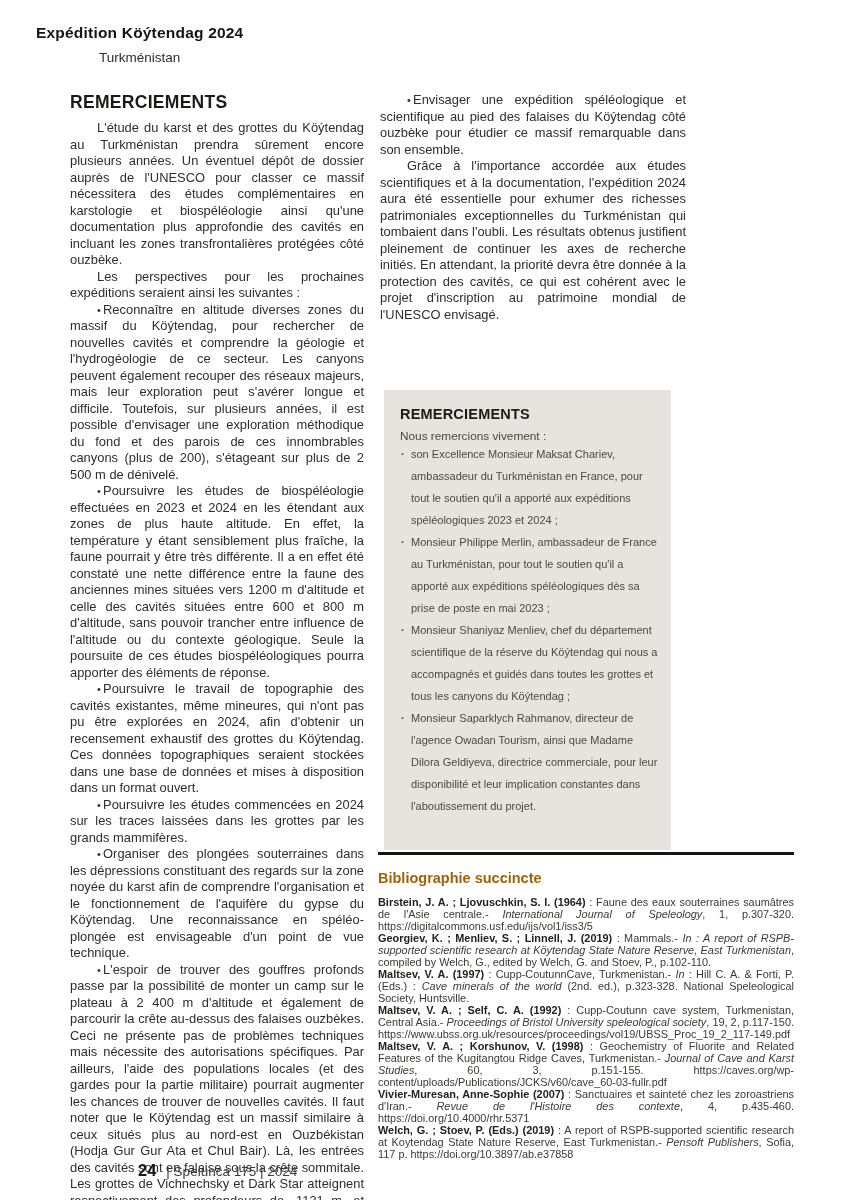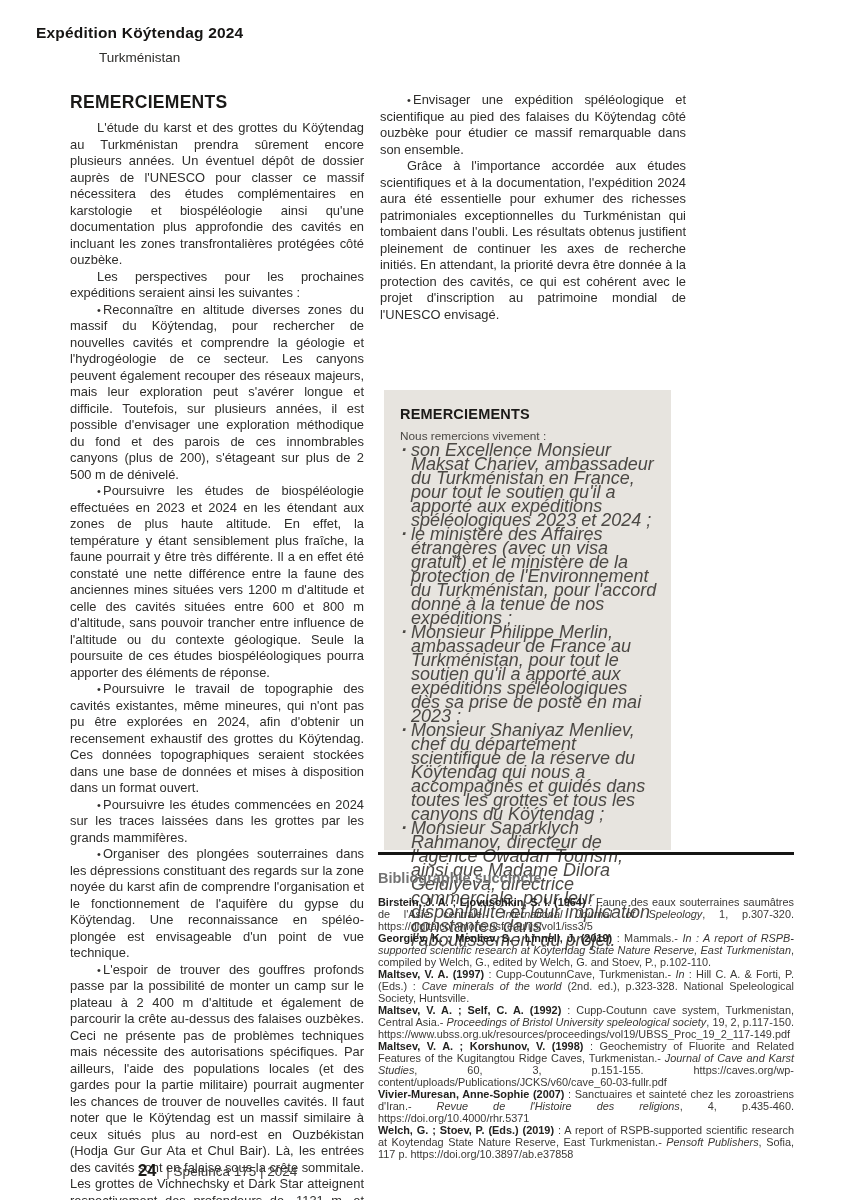--- a/index.html
+++ b/index.html
@@ -21,26 +21,26 @@
   .body-p.space-before{}
   .bullet{font-size:11px;}
   
   .ack-box{
     position:absolute;left:4px;top:298px;width:287px;height:460px;
     background:#e7e4df;box-sizing:border-box;padding:16px 12px 0 16px;
   }
   .ack-title{font-size:14.5px;font-weight:bold;color:#1b1a18;margin:0 0 8px 0;letter-spacing:.2px;}
   .ack-intro{margin:0;font-size:11.8px;line-height:13.4px;color:#4b4844;}
   .ack-list{margin:0;padding:0;list-style:none;}
-  .ack-list li{position:relative;padding-left:11px;font-size:18px;line-height:14px;color:#4b4844;font-style:italic;}
+  .ack-list li{position:relative;padding-left:11px;font-size:11px;line-height:22px;color:#4b4844;}
   .ack-list li::before{content:"\00B7";position:absolute;left:1px;top:0;font-weight:bold;color:#4b4844;}
   
   .biblio{position:absolute;left:378px;top:852px;width:416px;}
   .biblio-rule{height:3px;background:#161514;margin:0 0 15px 0;}
-  .biblio-title{font-size:14.5px;font-weight:bold;color:#737373;margin:7px 0 10px 0;}
+  .biblio-title{font-size:14.5px;font-weight:bold;color:#a16207;margin:7px 0 10px 0;}
   .bib-entry{margin:0;font-size:10.9px;line-height:12px;text-align:justify;overflow-wrap:anywhere;color:#3b3936;}
   .bib-entry .b{font-weight:bold;color:#232220;}
   .bib-entry .i{font-style:italic;}
   
   .ftr{position:absolute;left:138px;top:1142px;display:flex;align-items:baseline;gap:10px;}
   .ftr-num{font-weight:bold;font-size:16.5px;color:#1b1a18;margin-top:19px;}
   .ftr-issue{font-size:13.5px;color:#3c3a38;}
 </style>
 </head>
 <body>
@@ -70,38 +70,37 @@
     <div>
         <p class="body-p indent"><span class="bullet">• </span>Envisager une expédition spéléologique et scientifique au pied des falaises du Köýtendag côté ouzbèke pour étudier ce massif remarquable dans son ensemble.</p>
         <p class="body-p indent space-before">Grâce à l'importance accordée aux études scientifiques et à la documentation, l'expédition 2024 aura été essentielle pour exhumer des richesses patrimoniales exceptionnelles du Turkménistan qui tombaient dans l'oubli. Les résultats obtenus justifient pleinement de continuer les axes de recherche initiés. En attendant, la priorité devra être donnée à la protection des cavités, ce qui est cohérent avec le projet d'inscription au patrimoine mondial de l'UNESCO envisagé.</p>
       </div>
 
     <aside class="ack-box" style="background: rgb(231, 228, 223);">
       <h2 class="ack-title">REMERCIEMENTS</h2>
       <p class="ack-intro">Nous remercions vivement :</p>
       <ul class="ack-list">
           <li>son Excellence Monsieur Maksat Chariev, ambassadeur du Turkménistan en France, pour tout le soutien qu'il a apporté aux expéditions spéléologiques 2023 et 2024 ;</li>
-          <li>le ministère des Affaires étrangères (avec un visa gratuit) et le ministère de la protection de l'Environnement du Turkménistan, pour l'accord donné à la tenue de nos expéditions ;</li>
           <li>Monsieur Philippe Merlin, ambassadeur de France au Turkménistan, pour tout le soutien qu'il a apporté aux expéditions spéléologiques dès sa prise de poste en mai 2023 ;</li>
           <li>Monsieur Shaniyaz Menliev, chef du département scientifique de la réserve du Köýtendag qui nous a accompagnés et guidés dans toutes les grottes et tous les canyons du Köýtendag ;</li>
           <li>Monsieur Saparklych Rahmanov, directeur de l'agence Owadan Tourism, ainsi que Madame Dilora Geldiyeva, directrice commerciale, pour leur disponibilité et leur implication constantes dans l'aboutissement du projet.</li>
         </ul>
     </aside>
   </section>
 
   <section class="biblio">
     <div class="biblio-rule"></div>
     <h2 class="biblio-title">Bibliographie succincte</h2>
     <div>
         <p class="bib-entry"><span class="b ">Birstein, J. A. ; Ljovuschkin, S. I. (1964)</span><span class=""> : Faune des eaux souterraines saumâtres de l'Asie centrale.- </span><span class="i">International Journal of Speleology</span><span class="">, 1, p.307-320. https://digitalcommons.usf.edu/ijs/vol1/iss3/5</span></p>
         <p class="bib-entry"><span class="b ">Georgiev, K. ; Menliev, S. ; Linnell, J. (2019)</span><span class=""> : Mammals.- </span><span class="i">In : A report of RSPB-supported scientific research at Köytendag State Nature Reserve, East Turkmenistan</span><span class="">, compiled by Welch, G., edited by Welch, G. and Stoev, P., p.102-110.</span></p>
         <p class="bib-entry"><span class="b ">Maltsev, V. A. (1997)</span><span class=""> : Cupp-CoutunnCave, Turkmenistan.- </span><span class="i">In</span><span class=""> : Hill C. A. &amp; Forti, P. (Eds.) : </span><span class="i">Cave minerals of the world</span><span class=""> (2nd. ed.), p.323-328. National Speleological Society, Huntsville.</span></p>
         <p class="bib-entry"><span class="b ">Maltsev, V. A. ; Self, C. A. (1992)</span><span class=""> : Cupp-Coutunn cave system, Turkmenistan, Central Asia.- </span><span class="i">Proceedings of Bristol University speleological society</span><span class="">, 19, 2, p.117-150. https://www.ubss.org.uk/resources/proceedings/vol19/UBSS_Proc_19_2_117-149.pdf</span></p>
         <p class="bib-entry"><span class="b ">Maltsev, V. A. ; Korshunov, V. (1998)</span><span class=""> : Geochemistry of Fluorite and Related Features of the Kugitangtou Ridge Caves, Turkmenistan.- </span><span class="i">Journal of Cave and Karst Studies</span><span class="">, 60, 3, p.151-155. https://caves.org/wp-content/uploads/Publications/JCKS/v60/cave_60-03-fullr.pdf</span></p>
-        <p class="bib-entry"><span class="b ">Vivier-Muresan, Anne-Sophie (2007)</span><span class=""> : Sanctuaires et sainteté chez les zoroastriens d'Iran.- </span><span class="i">Revue de l'Histoire des religions</span><span class="">, 4, p.435-460. https://doi.org/10.4000/rhr.5371</span></p>
+        <p class="bib-entry"><span class="b ">Vivier-Muresan, Anne-Sophie (2007)</span><span class=""> : Sanctuaires et sainteté chez les zoroastriens d'Iran.- </span><span class="i">Revue de l'Histoire des contexte</span><span class="">, 4, p.435-460. https://doi.org/10.4000/rhr.5371</span></p>
         <p class="bib-entry"><span class="b ">Welch, G. ; Stoev, P. (Eds.) (2019)</span><span class=""> : A report of RSPB-supported scientific research at Koytendag State Nature Reserve, East Turkmenistan.- </span><span class="i">Pensoft Publishers</span><span class="">, Sofia, 117 p. https://doi.org/10.3897/ab.e37858</span></p>
       </div>
   </section>
 
   <footer class="ftr">
     <span class="ftr-num">24</span>
     <span class="ftr-issue">| Spelunca 175 | 2024</span>
   </footer>
 
 </div>

